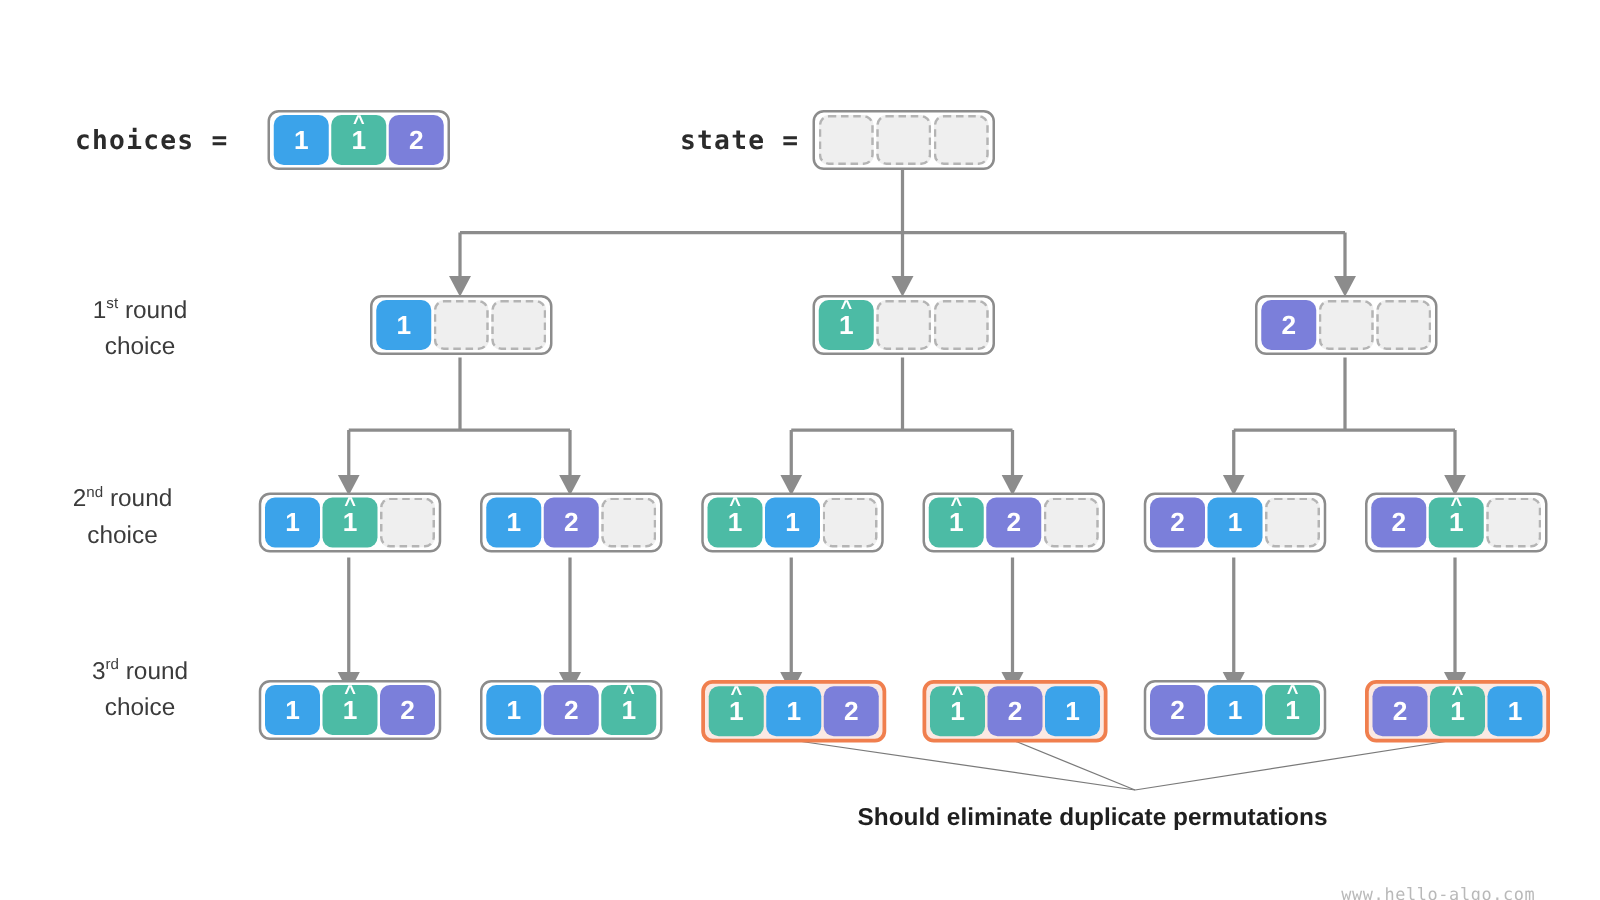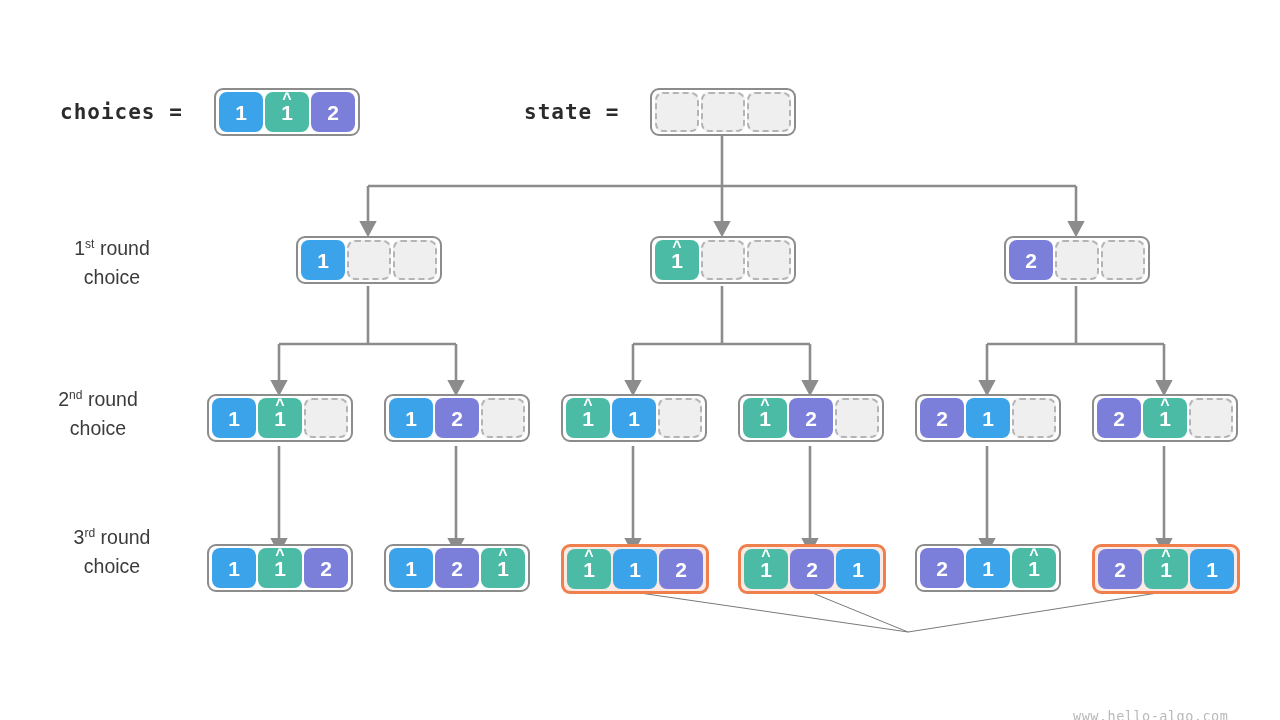--- a/index.html
+++ b/index.html
@@ -183,21 +183,21 @@
         <span>1</span>
       </div>
       <div class="cell teal">
         <span class="hat">1</span>
       </div>
       <div class="cell purple">
         <span>2</span>
       </div>
     </div>
 
-  <div class="eq-label" style="left:524px; top:100px;">state =</div>
+  <div class="eq-label" style="left:544px; top:100px;">state =</div>
   <div class="arr" id="state-box" style="left:650px; top:88px;">
       <div class="cell empty"></div>
       <div class="cell empty"></div>
       <div class="cell empty"></div>
     </div>
 
   <div class="row-label" style="left:27px; top:234px;">
     <span><span>1</span><sup>st</sup><span> round</span></span><br>
     <span>choice</span>
   </div>
@@ -353,16 +353,17 @@
         </div>
         <div class="cell teal">
           <span class="hat">1</span>
         </div>
         <div class="cell blue">
           <span>1</span>
         </div>
       </div>
     </div>
 
+  <div class="annotation" style="left:686px; top:643px;">Should eliminate duplicate permutations</div>
 
   <div class="watermark" style="left:1073px; top:708px;">www.hello-algo.com</div>
 
 </div>
 
 </body></html>

